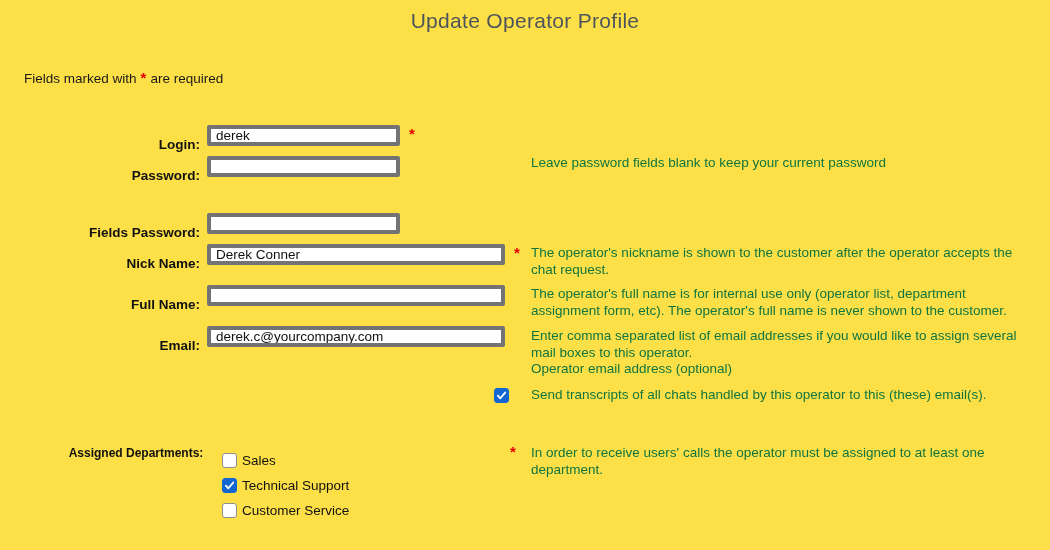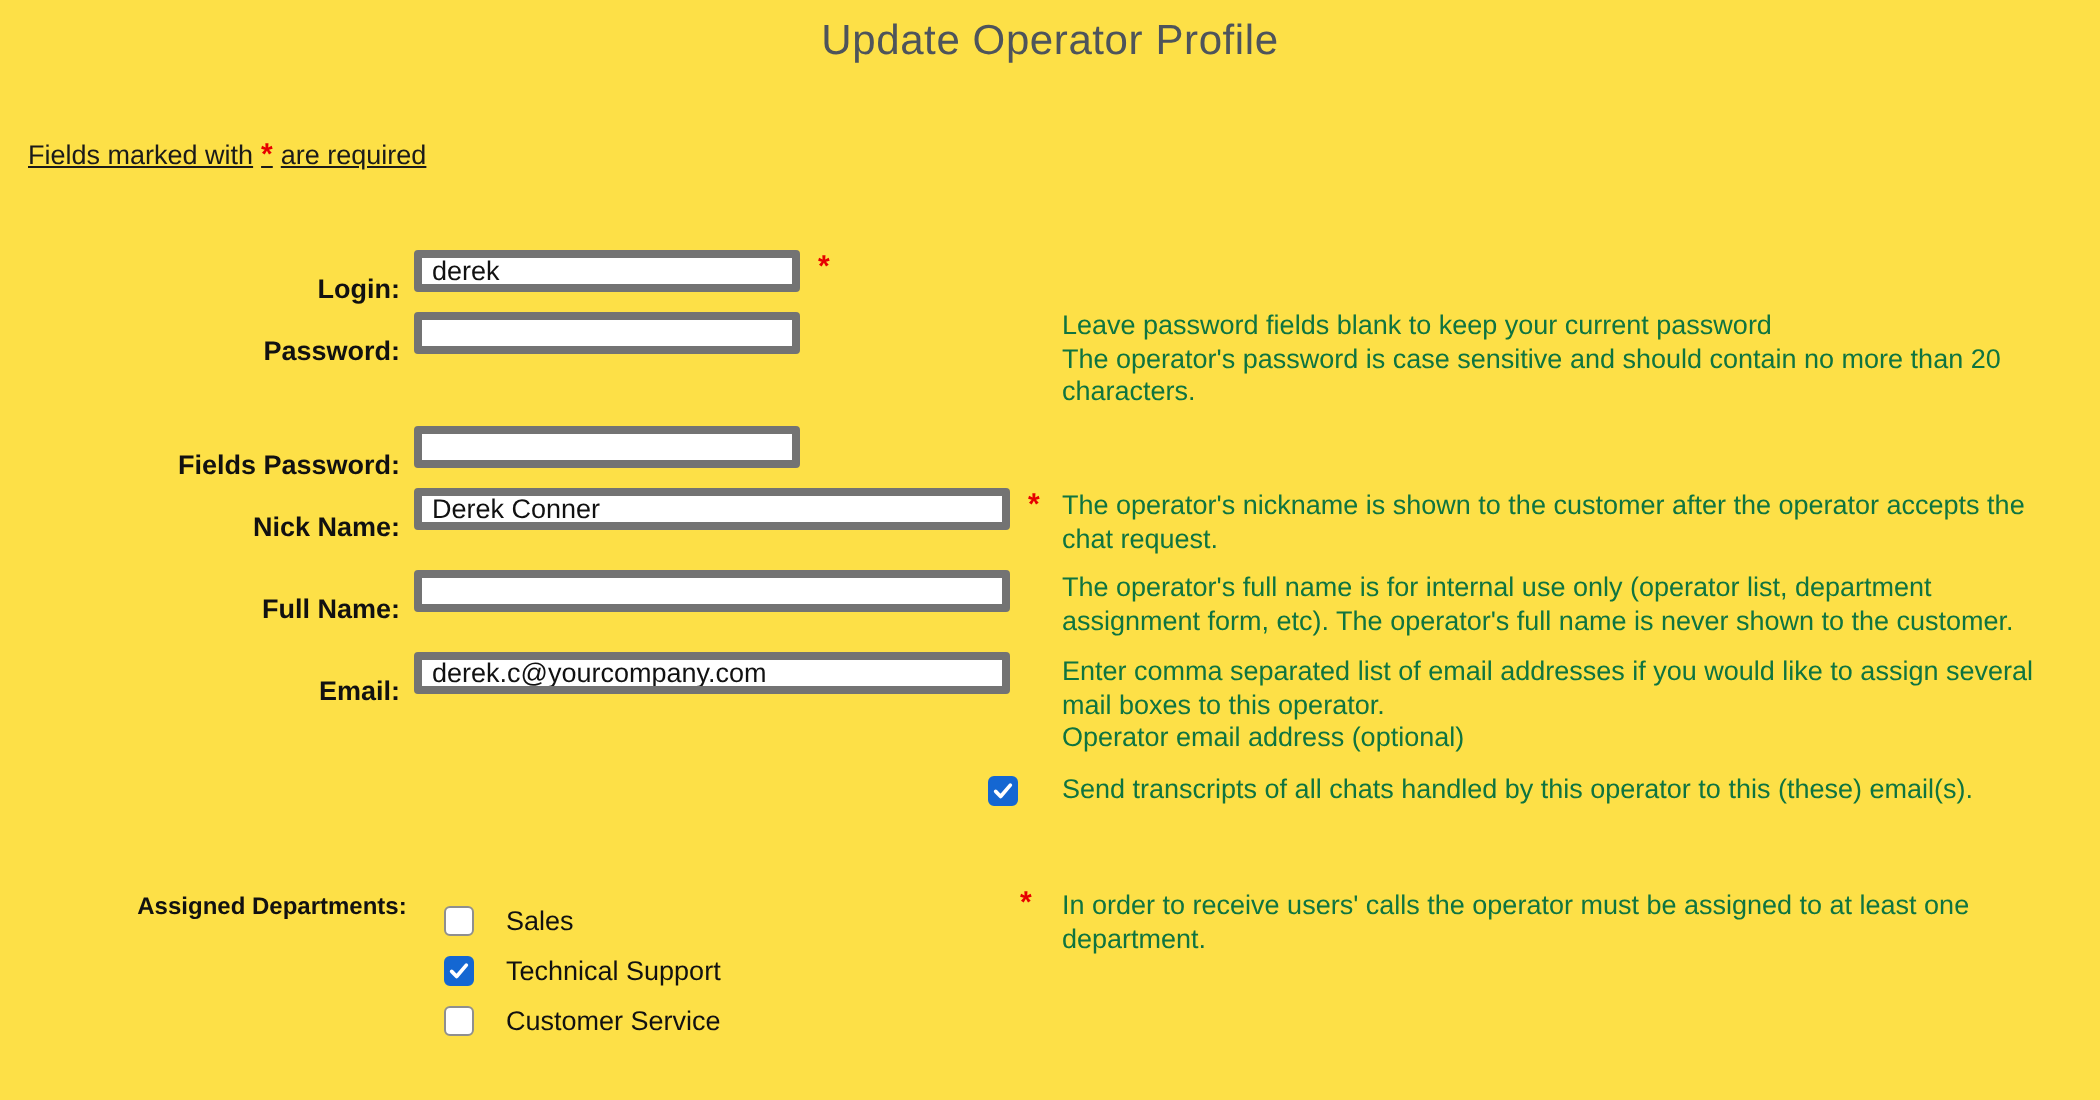--- a/index.html
+++ b/index.html
@@ -1,21 +1,21 @@
 <!DOCTYPE html>
 <html><head>
 <meta charset="utf-8">
 <style>
   html,body { margin:0; padding:0; background:#fff; font-family:"Liberation Sans", sans-serif; }
   .page { position:relative; width:1050px; height:550px; background:#fde047; overflow:hidden; }
 
   .title { position:absolute; top:9px; left:0; width:100%; text-align:center;
            font-size:21px; color:#4e545b; letter-spacing:0.3px; }
 
-  .req-note { position:absolute; left:14px; top:70px; font-size:13.5px; color:#1a1a1a;text-decoration:underline; }
+  .req-note { position:absolute; left:24px; top:70px; font-size:13.5px; color:#1a1a1a; }
   .star { color:#e60000; font-weight:700; font-size:15px; padding:0 4px; line-height:1; }
 
   .frow { position:absolute; left:0; height:21px; display:flex; align-items:center; }
   .flabel { width:200px; text-align:right; font-weight:700; font-size:13.5px; color:#111;margin-top:17px; }
   .finput { margin-left:7px; height:21px; box-sizing:border-box; border:4px solid #737373;
             border-radius:2px; padding:1px 5px; font-size:13.5px; color:#111;
             font-family:"Liberation Sans", sans-serif; outline:none; background:#fff; }
   .finput.short { width:193px; }
   .finput.wide  { width:298px; }
   .frow .star { margin-left:5px; margin-top:-4px; }
@@ -30,21 +30,21 @@
   .cb svg { display:none; width:11px; height:11px; }
   .cb.checked { background:#1467d2; border-color:#1467d2; }
   .cb.checked svg { display:block; }
 
   .transcript-cb { position:absolute; left:494px; top:388px; }
   .transcript-label { position:absolute; left:531px; top:387px; width:500px;
                       font-size:13.5px; color:#0f7440; line-height:16.5px; }
 
   .dep-label { position:absolute; left:0; top:446px; width:200px; text-align:center;
                font-weight:700; font-size:12px; color:#111;padding-left:36px; }
-  .dep-row { position:absolute; left:222px; display:flex; align-items:center; gap:16px;
+  .dep-row { position:absolute; left:222px; display:flex; align-items:center; gap:5px;
              font-size:13.5px; color:#111; height:16px; }
   .dep-hint-star { position:absolute; left:506px; top:444px; }
   .dep-hint { top:445px; }
 </style>
 </head>
 <body>
 
 <div class="page">
 
   <div class="title">Update Operator Profile</div>
@@ -58,21 +58,20 @@
     <input class="finput short" type="text" value="derek" style="">
     <span class="star">*</span>
   </div>
 
   <div class="frow" style="top:156px">
     <div class="flabel">Password:</div>
     <input class="finput short" type="password" value="" style="">
   </div>
   <div class="hint" style="top:155px">
     <span class="line">Leave password fields blank to keep your current password</span>
-    <span class="line">The operator's password is case sensitive and should contain no more than 20 characters.</span>
   </div>
 
   <div class="frow" style="top:213px">
     <div class="flabel">Fields Password:</div>
     <input class="finput short" type="password" value="" style="">
   </div>
 
   <div class="frow" style="top:244px">
     <div class="flabel">Nick Name:</div>
     <input class="finput wide" type="text" value="Derek Conner" style="">

